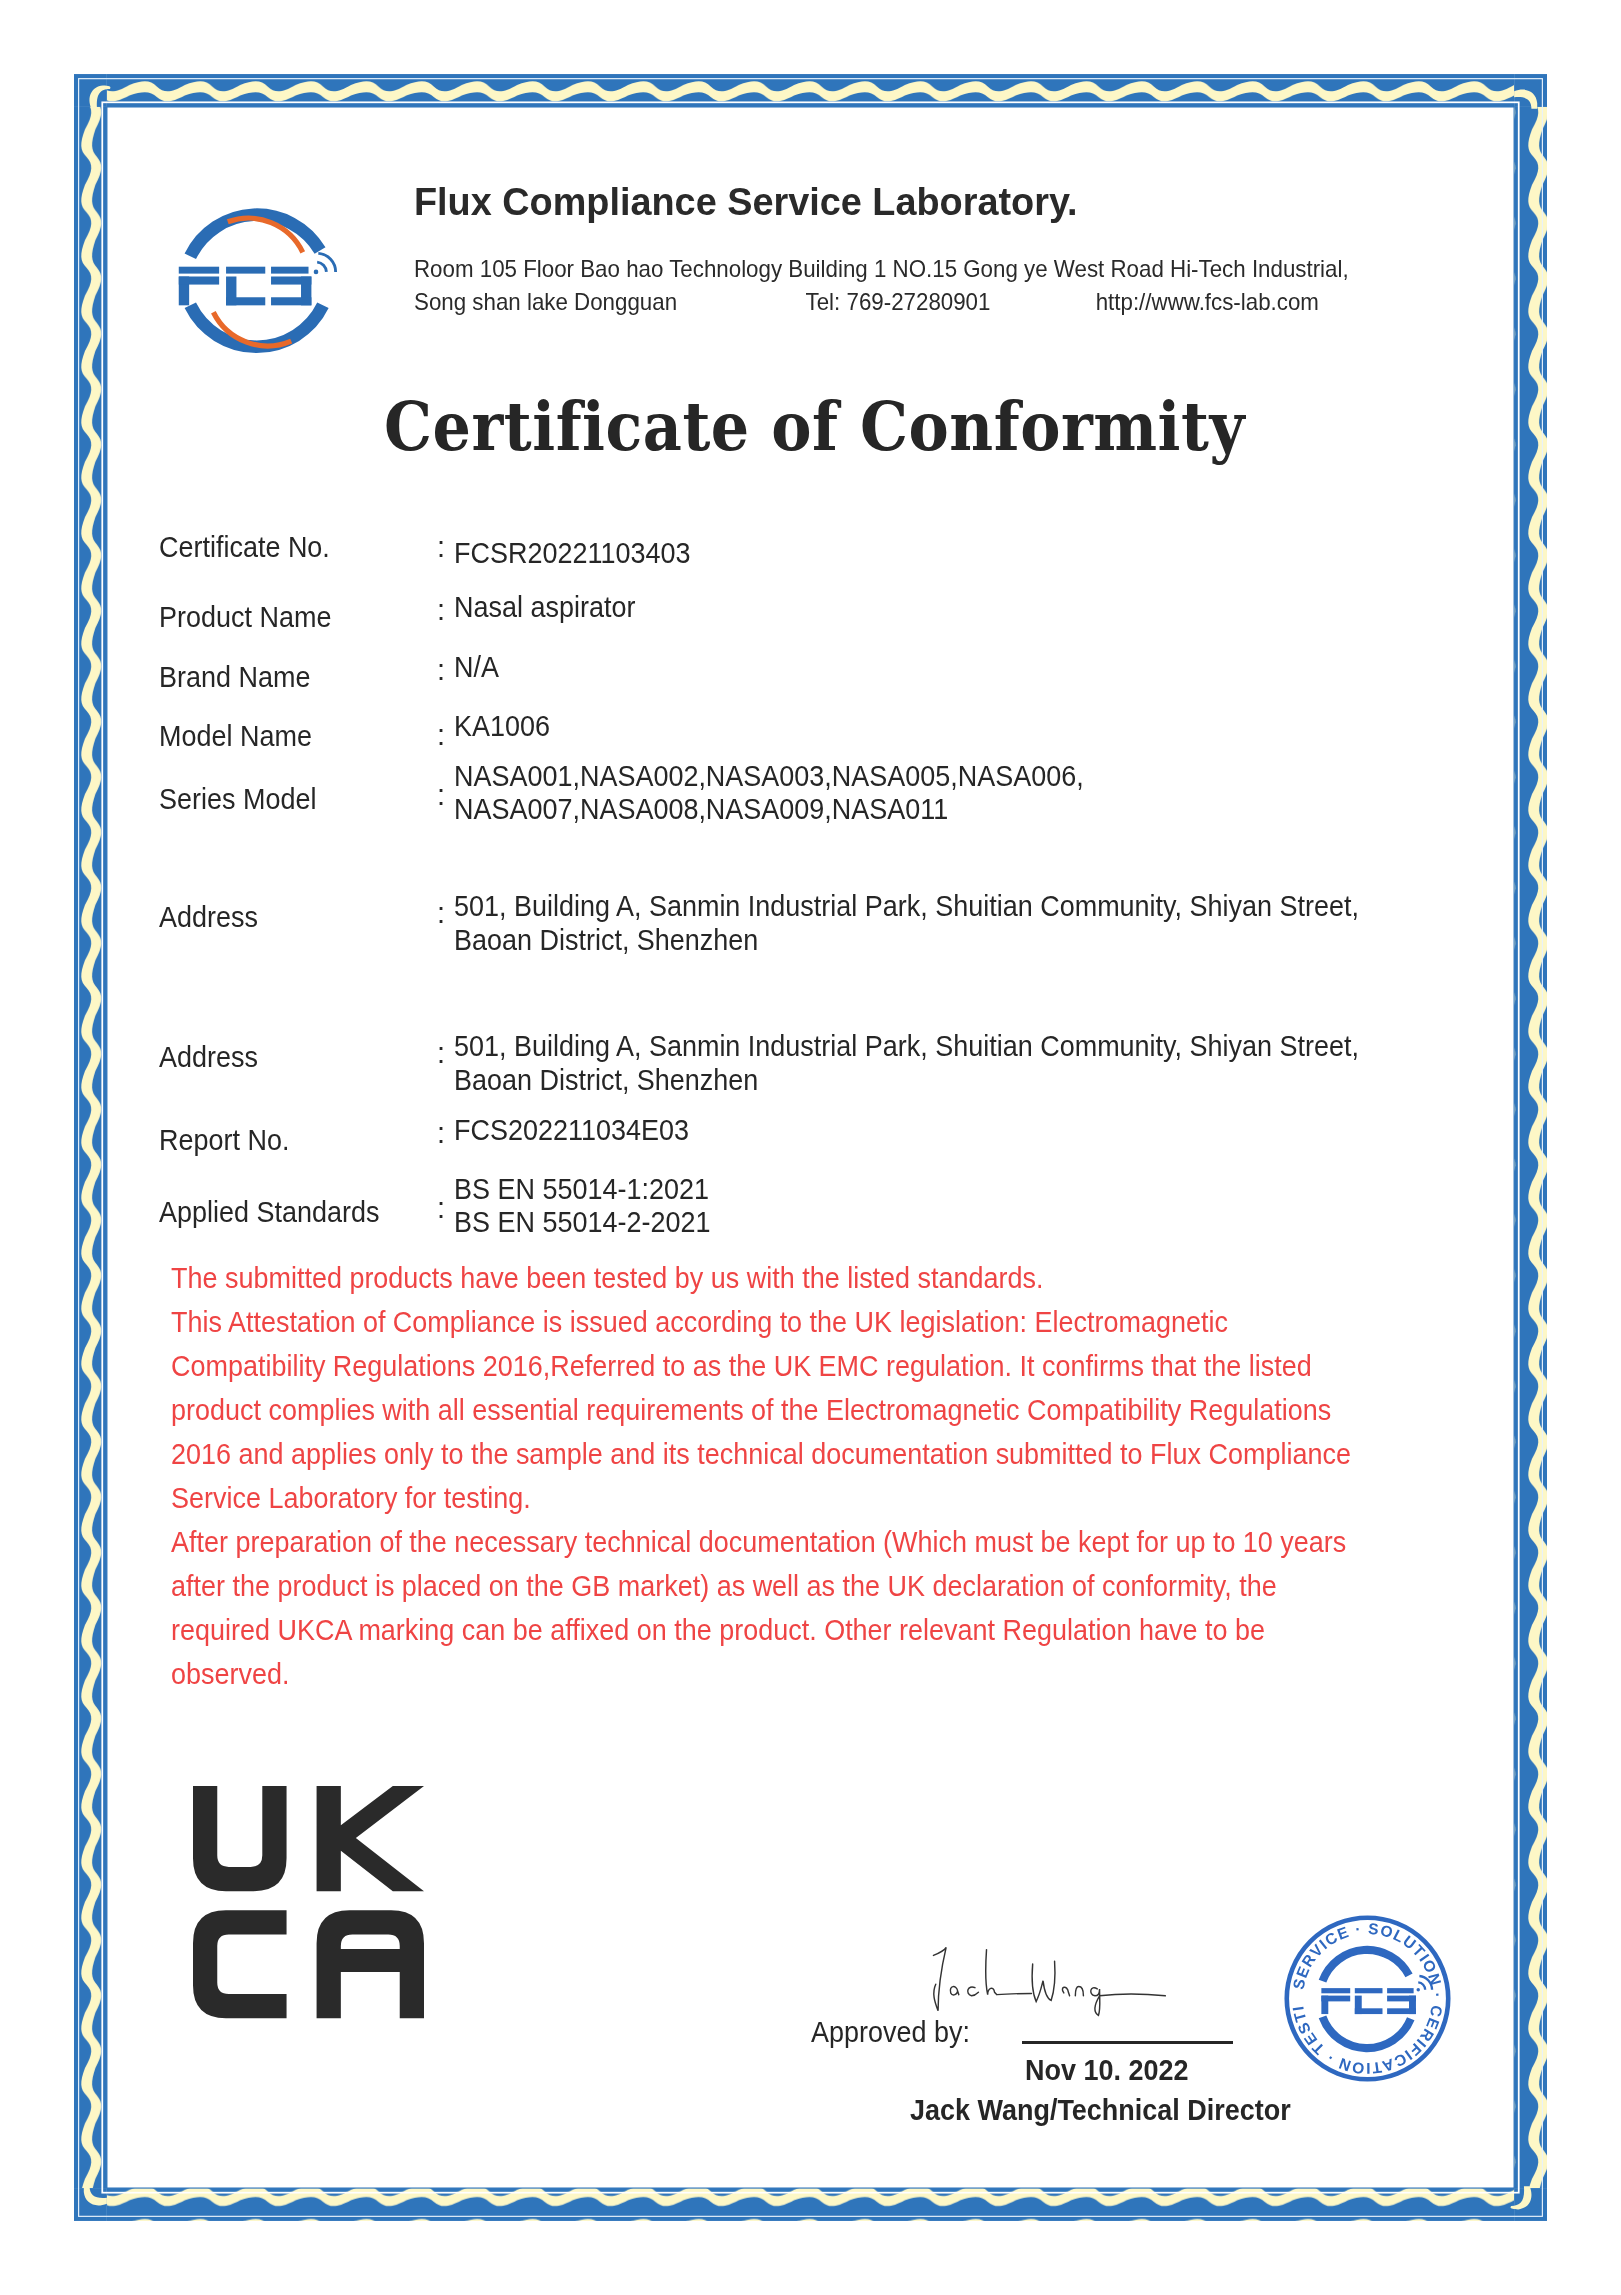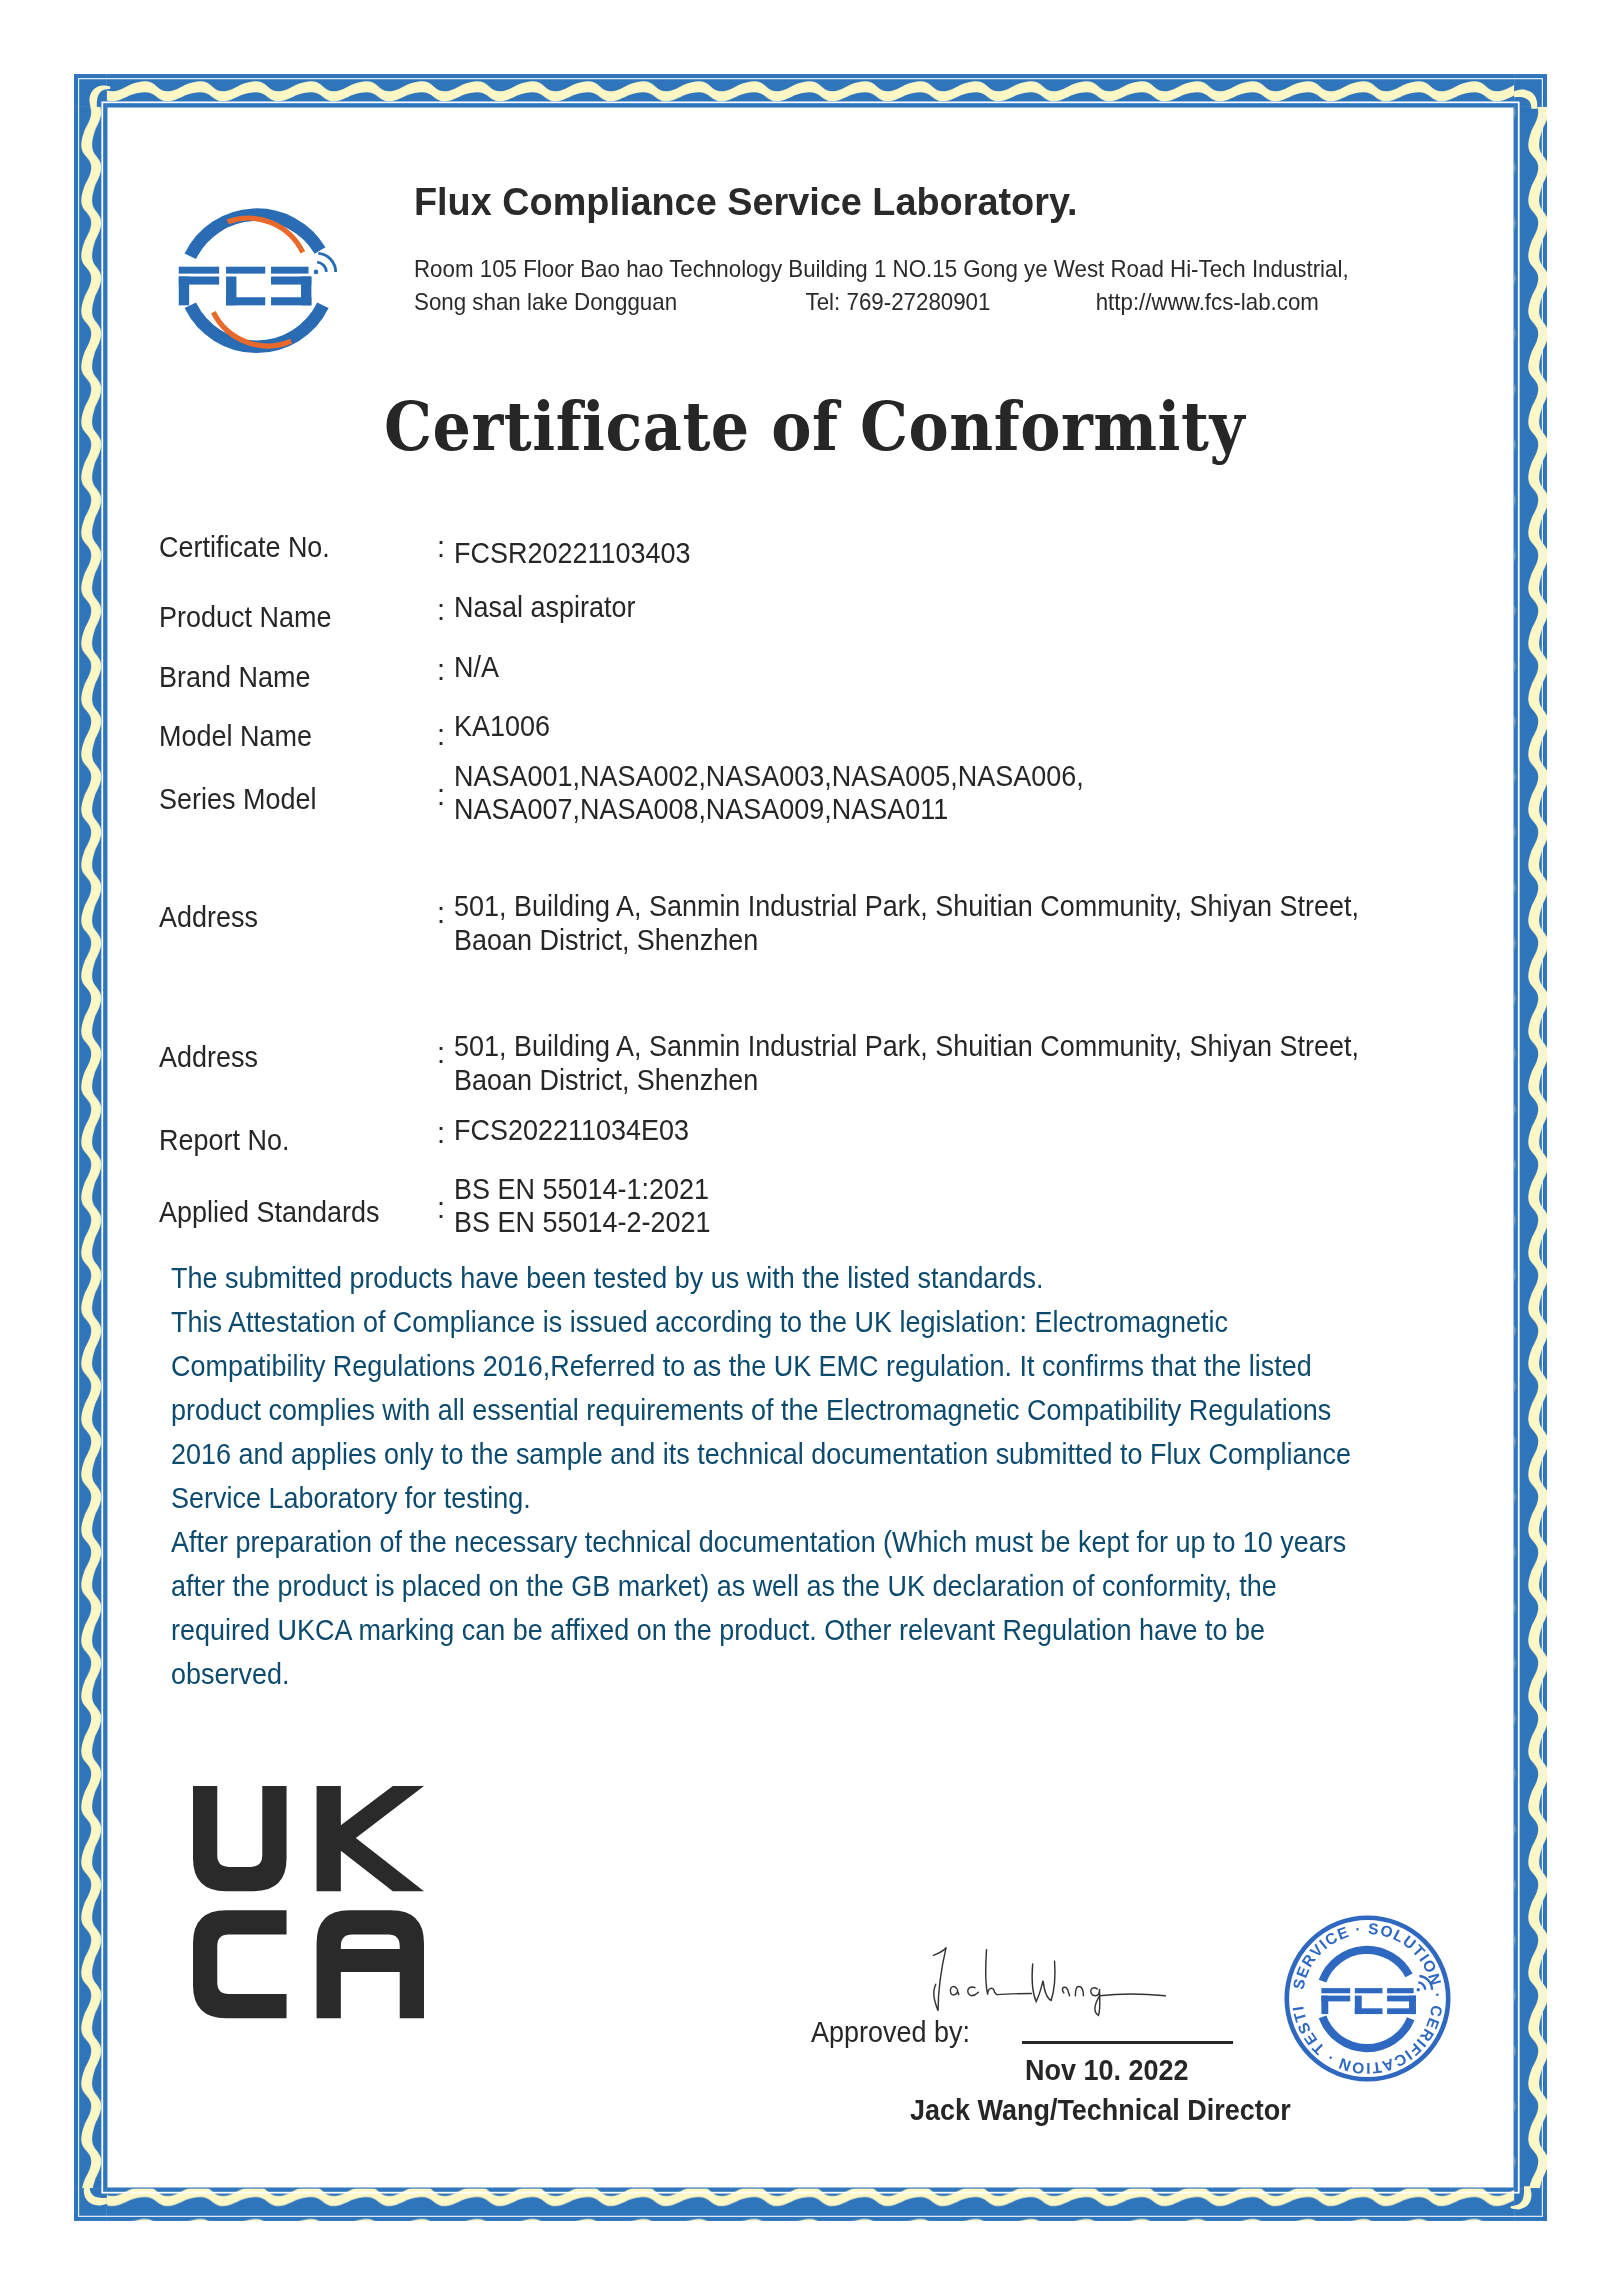--- a/index.html
+++ b/index.html
@@ -19,21 +19,21 @@
 
   .cert-title { position: absolute; left: 0; width: 1621px; top: 387px; text-align: center; font-family: "DejaVu Serif", "Liberation Serif", serif; font-weight: bold; font-size: 67px; color: #262626; letter-spacing: 0.6px; transform: scaleX(0.9); transform-origin: 851px top; }
 
   
   .field { position: absolute; left: 0; width: 1621px; font-size: 29px; color: #262626; }
   .field .label { position: absolute; left: 159px; white-space: nowrap; transform: scaleX(0.93); transform-origin: left top; }
   .field .colon { position: absolute; left: 437px; }
   .field .value { position: absolute; left: 454px; white-space: nowrap; line-height: 35px; transform: scaleX(0.93); transform-origin: left top; }
 
   
-  .statement { position: absolute; left: 171px; top: 1256px; width: 1344px; font-size: 29px; line-height: 44px; color: #0c4a6e; }
+  .statement { position: absolute; left: 171px; top: 1256px; width: 1344px; font-size: 29px; line-height: 44px; color: #ef4444; }
   .statement .line { white-space: nowrap; transform: scaleX(0.93); transform-origin: left top; height: 44px; }
 
   
   .ukca { position: absolute; left: 193px; top: 1786px; width: 231px; height: 234px; }
 
   
   .approved-label { position: absolute; left: 811px; top: 2016px; font-size: 29px; white-space: nowrap; transform: scaleX(0.93); transform-origin: left top; }
   .signature { position: absolute; left: 900px; top: 1938px; width: 323px; height: 81px; }
   .sig-line { position: absolute; left: 1022px; top: 2041px; width: 211px; height: 2.9px; background: #262626; }
   .sign-date { position: absolute; left: 1025px; top: 2054px; font-size: 29px; font-weight: bold; white-space: nowrap; transform: scaleX(0.93); transform-origin: left top; }

